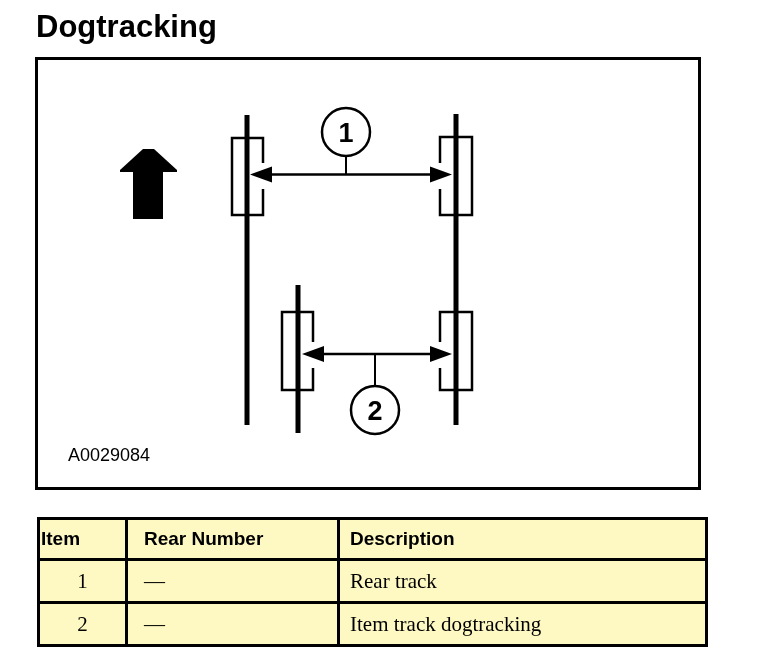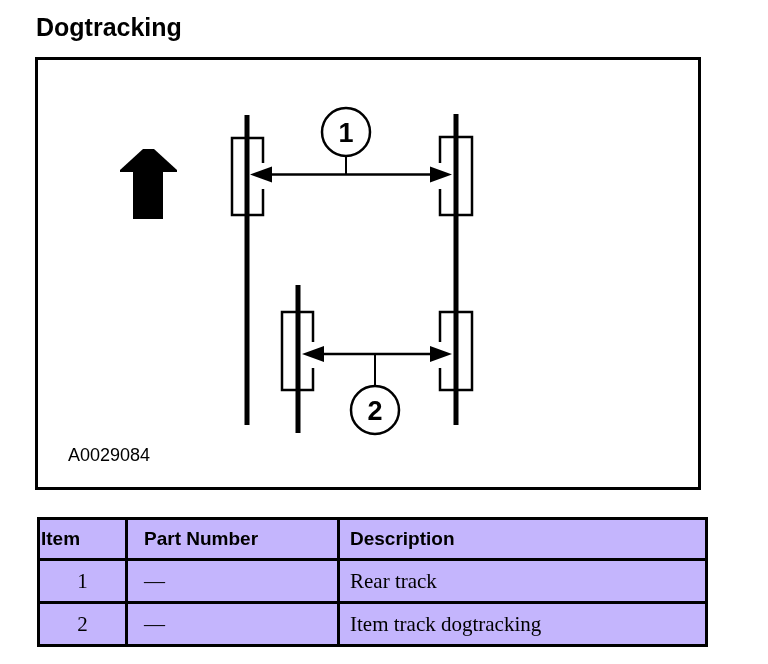--- a/index.html
+++ b/index.html
@@ -16,21 +16,21 @@
     height: 664px;
     padding-left: 35px;
     padding-top: 12px;
     box-sizing: border-box;
     font-family: "Liberation Sans", sans-serif;
     color: #000;
   }
   .page-title {
     margin: 0 0 0 1px;
     font-family: "Liberation Sans", sans-serif;
-    font-size: 25px;
+    font-size: 31px;
     font-weight: bold;
     line-height: 30px;
     letter-spacing: 0px;
   }
   .figure-box {
     margin-top: 15px;
     width: 666px;
     height: 433px;
     border: 3px solid #000;
     box-sizing: border-box;
@@ -49,21 +49,21 @@
     font-size: 18px;
     fill: #000;
   }
 
   table.parts-table {
     margin-top: 27px;
     margin-left: 2px;
     border-collapse: collapse;
     table-layout: fixed;
     width: 668px;
-    background: #c4b5fd;
+    background: #fef9c3;
   }
   table.parts-table th,
   table.parts-table td {
     border: 3px solid #000;
     box-sizing: border-box;
     overflow: hidden;
     white-space: nowrap;
   }
   table.parts-table th {
     font-family: "Liberation Sans", sans-serif;
@@ -139,21 +139,21 @@
 
   <table class="parts-table">
     <colgroup>
       <col class="col-item">
       <col class="col-part">
       <col class="col-desc">
     </colgroup>
     <thead>
       <tr>
         <th class="cell-item">Item</th>
-        <th class="cell-part">Part Number</th>
+        <th class="cell-part">Rear Number</th>
         <th class="cell-desc">Description</th>
       </tr>
     </thead>
     <tbody>
       <tr>
         <td class="cell-item">1</td>
         <td class="cell-part">—</td>
         <td class="cell-desc">Rear track</td>
       </tr>
       <tr>

